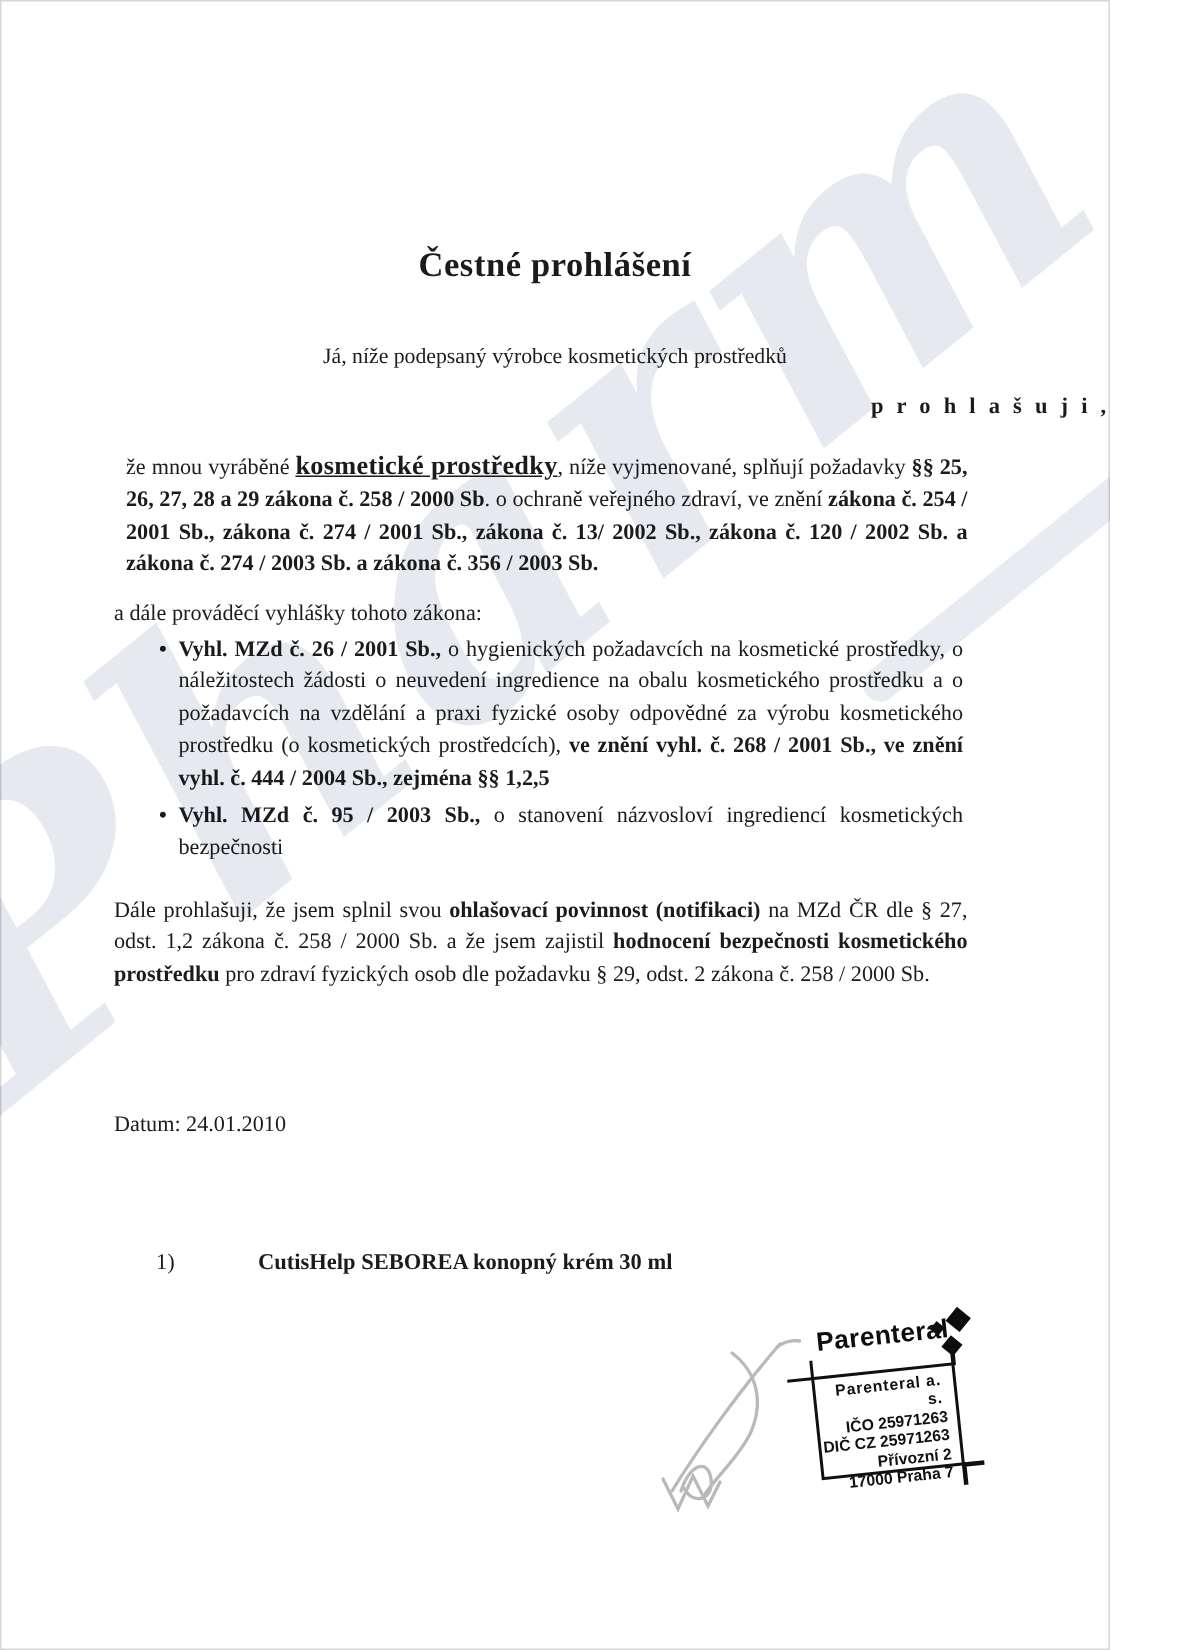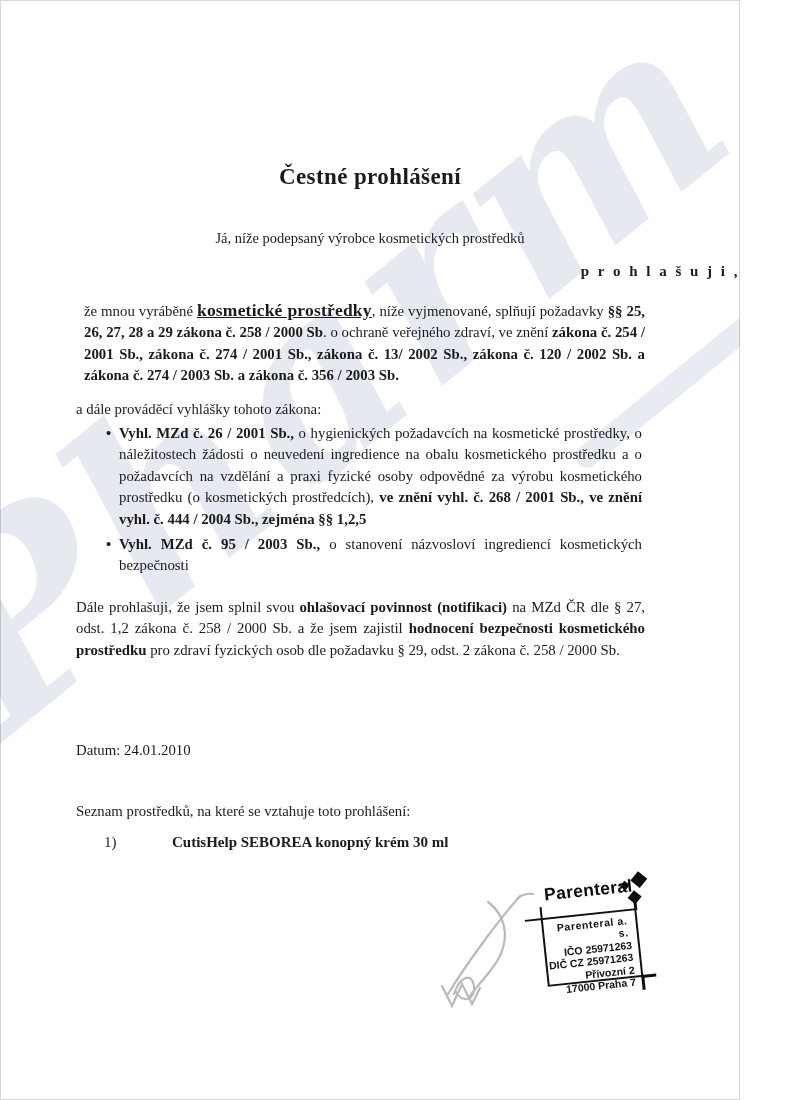--- a/index.html
+++ b/index.html
@@ -83,21 +83,20 @@
     <li><span class="b">Vyhl. MZd č. 26 / 2001 Sb.,</span><span>  o hygienických požadavcích na kosmetické prostředky, o náležitostech žádosti o neuvedení ingredience na obalu kosmetického prostředku a o požadavcích na vzdělání a praxi fyzické osoby odpovědné za výrobu kosmetického prostředku (o kosmetických prostředcích), </span><span class="b">ve znění vyhl. č. 268 / 2001 Sb., ve znění vyhl. č. 444 / 2004 Sb., zejména §§ 1,2,5</span></li>
     <li><span class="b">Vyhl. MZd č. 95 / 2003 Sb.,</span><span> o stanovení názvosloví ingrediencí kosmetických bezpečnosti</span></li>
   </ul>
 
 
   <p class="para p-notif"><span>Dále prohlašuji, že jsem splnil svou </span><span class="b">ohlašovací povinnost (notifikaci)</span><span> na MZd ČR dle § 27, odst. 1,2 zákona č. 258 / 2000 Sb. a že jsem zajistil </span><span class="b">hodnocení bezpečnosti kosmetického prostředku</span><span> pro zdraví fyzických osob dle požadavku § 29, odst. 2 zákona č. 258 / 2000 Sb.</span></p>
 
 
   <p class="p-date">Datum: 24.01.2010</p>
 
-  <p class="p-list">Seznam prostředků, na které se vztahuje toto prohlášení:</p>
 
   <div class="product">
     <span class="num">1)</span><span class="name">CutisHelp SEBOREA konopný krém 30 ml</span>
   </div>
 
   <div class="stamp">
     <svg class="sig" width="115" height="135" viewBox="0 0 115 135">
       <g fill="none" stroke="#b2b2b2" stroke-width="2.2" stroke-linecap="round" opacity="0.9">
         <path d="M18,118 C34,92 62,52 90,20"></path>
         <path d="M58,26 C74,38 80,58 70,80 C62,96 48,108 40,120"></path>

